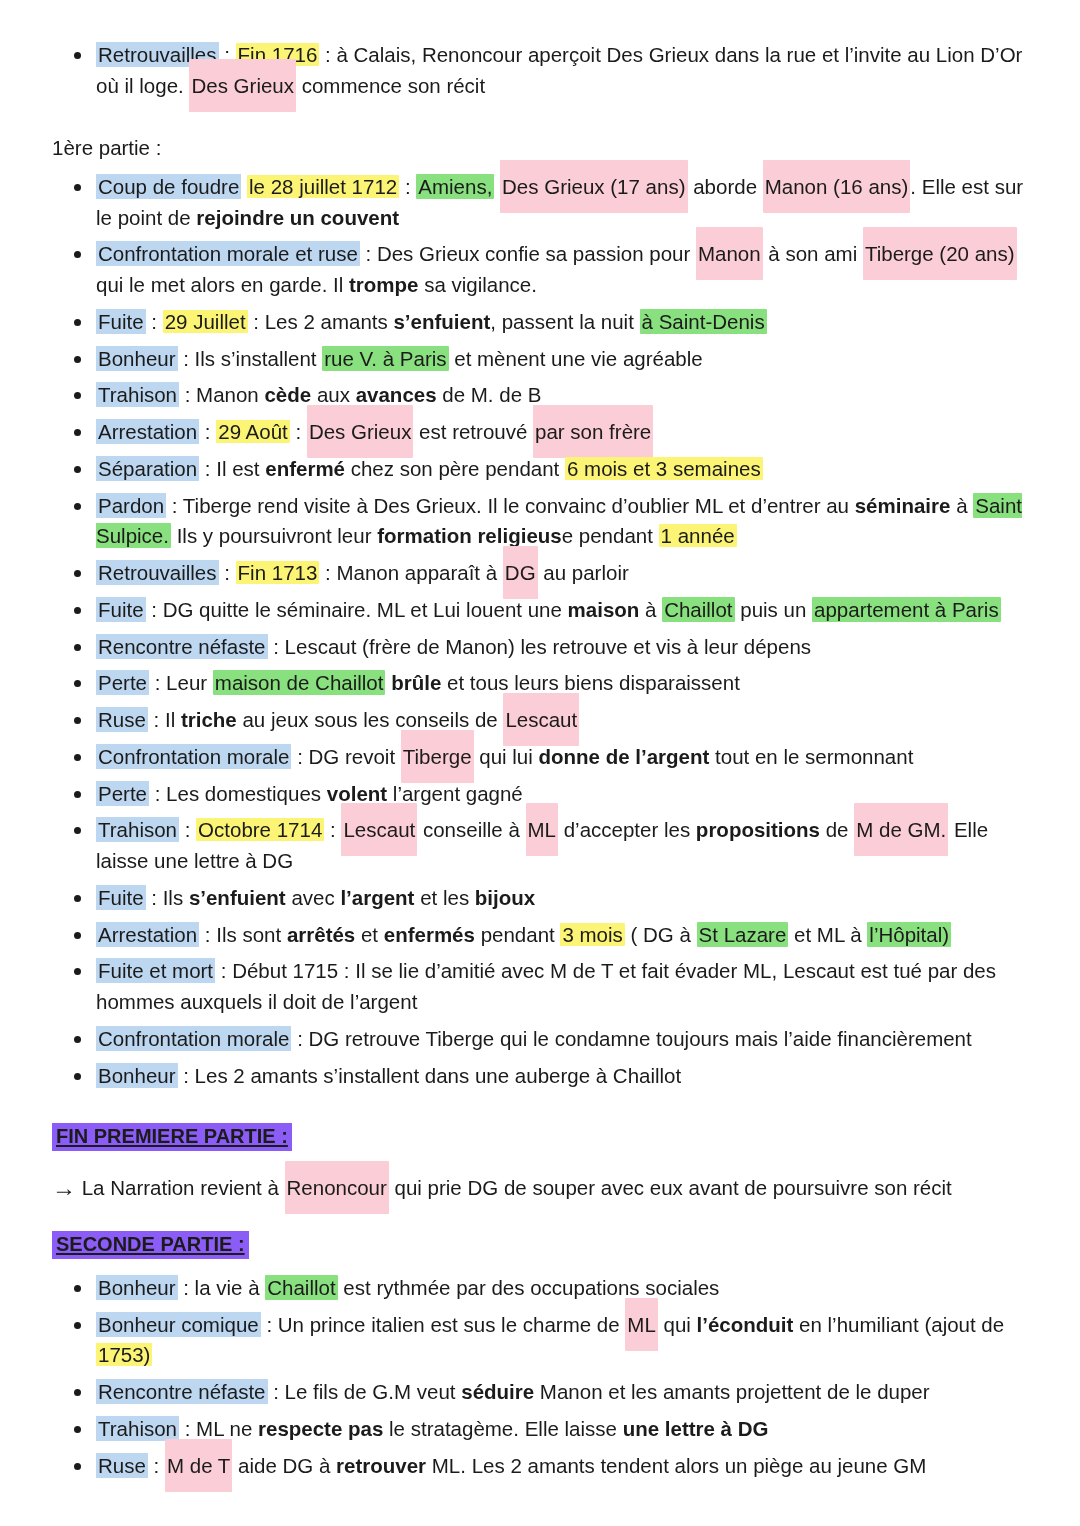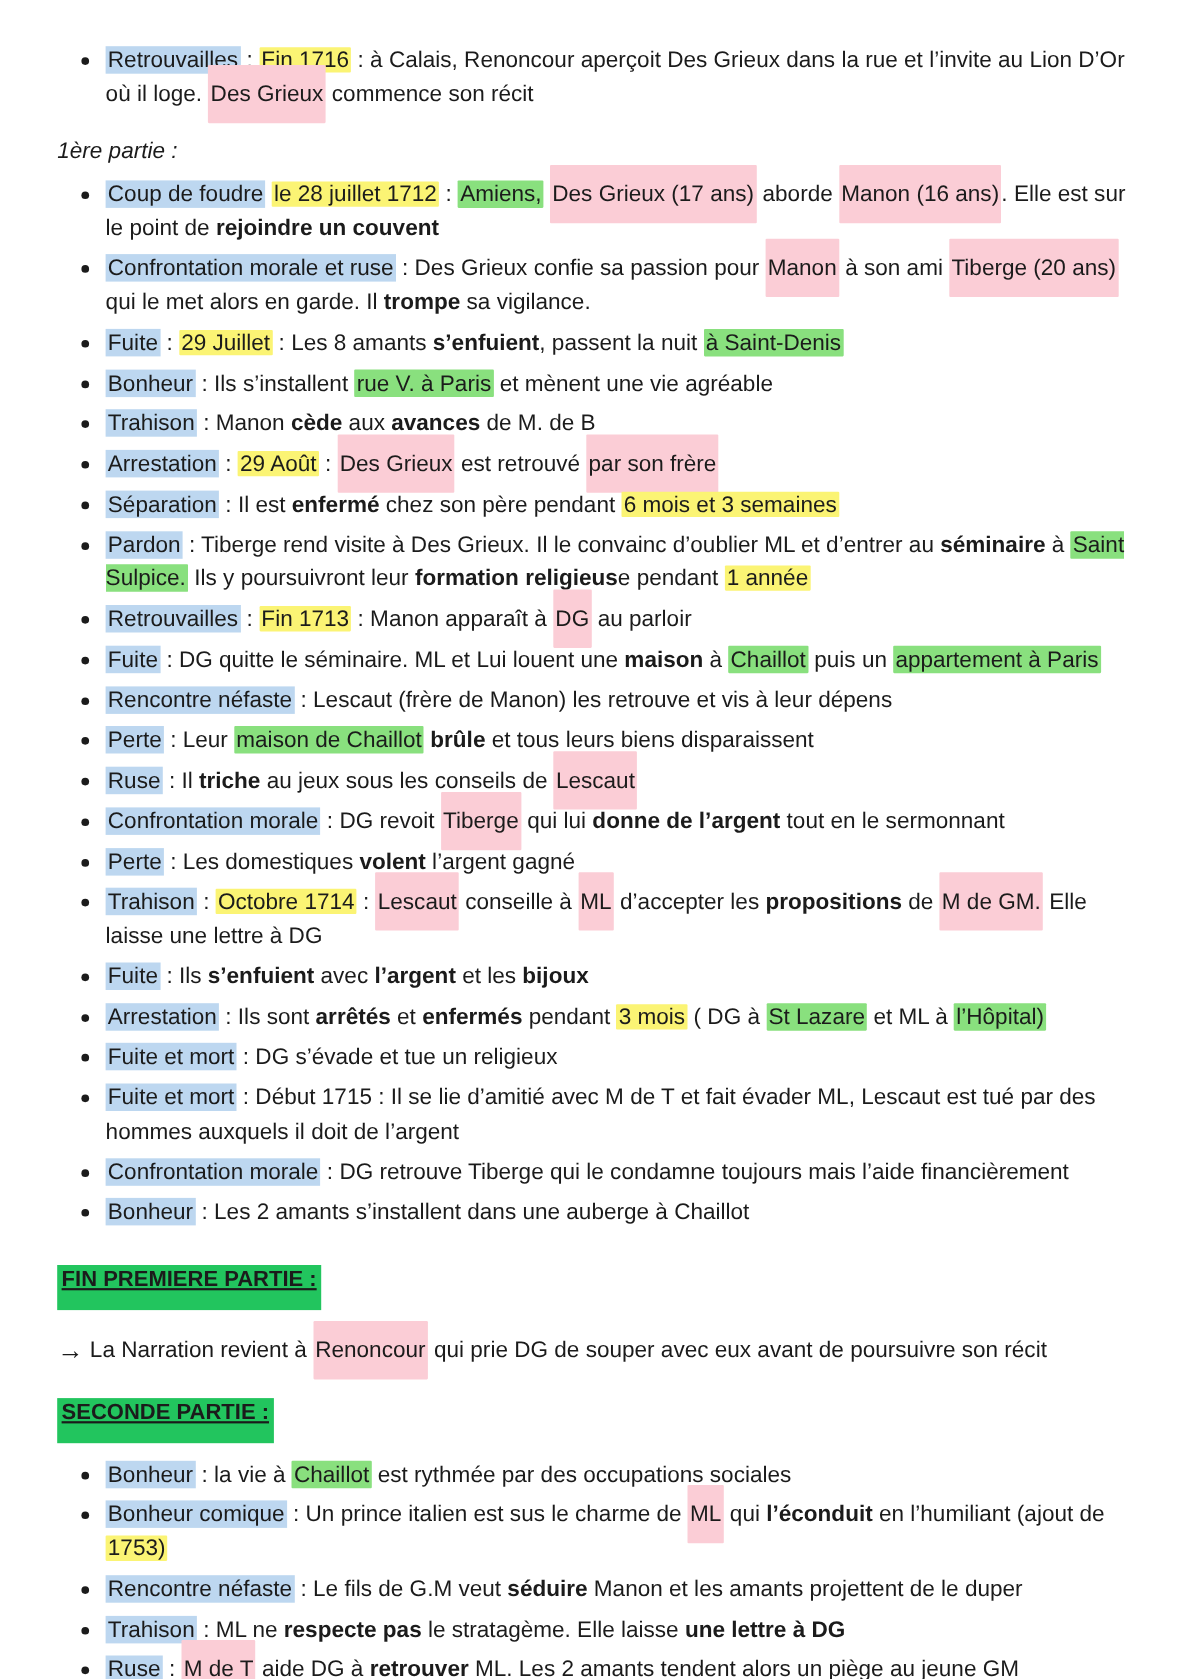--- a/index.html
+++ b/index.html
@@ -17,22 +17,21 @@
   .page {
     position: relative;
     width: 1080px;
     min-height: 1526px;
     box-sizing: border-box;
     padding: 40px 52px 30px 52px;
   }
   .para {
     font-size: 20.5px;
     line-height: 1.38;
-    margin: 22px 0 10px 0;
-    font-style: italic;
+    margin: 32px 0 10px 0;
   }
   ul.bullets {
     list-style: none;
     margin: 0;
     padding: 0;
   }
   ul.bullets > li {
     position: relative;
     padding-left: 44px;
     margin: 0 0 6px 0;
@@ -70,23 +69,23 @@
   .hl-green {
     background: #89e07e;
     padding: 1px 2px;
     border-radius: 1px;
     margin-top: 24px;
   }
   .b { font-weight: bold; }
   .section-head {
     font-size: 20px;
     font-weight: bold;
-    background: #22c55e;
+    background: #8b5cf6;
     display: inline-block;
-    padding: 2px 4px 16px 4px;
+    padding: 2px 4px 3px 4px;
     text-decoration: underline;
     text-underline-offset: 2px;
     margin: 26px 0 0 0;
   }
   .arrow-line {
     font-size: 20.5px;
     margin: 20px 0 0 0;
     line-height: 1.4;
   }
   .arrow {
@@ -101,37 +100,36 @@
 
   <ul class="bullets">
       <li><span class="hl-blue">Retrouvailles</span><span> : </span><span class="hl-yellow">Fin 1716</span><span> : à Calais, Renoncour aperçoit Des Grieux dans la rue et l’invite au Lion D’Or où il loge. </span><span class="hl-pink">Des Grieux</span><span> commence son récit</span></li>
     </ul>
 
   <div class="para">1ère partie :</div>
 
   <ul class="bullets">
       <li><span class="hl-blue">Coup de foudre</span><span> </span><span class="hl-yellow">le 28 juillet 1712</span><span> : </span><span class="hl-green">Amiens,</span><span> </span><span class="hl-pink">Des Grieux (17 ans)</span><span> aborde </span><span class="hl-pink">Manon (16 ans)</span><span>. Elle est sur le point de </span><span class="b">rejoindre un couvent</span></li>
       <li><span class="hl-blue">Confrontation morale et ruse</span><span> : Des Grieux confie sa passion pour </span><span class="hl-pink">Manon</span><span> à son ami </span><span class="hl-pink">Tiberge (20 ans)</span><span> qui le met alors en garde. Il </span><span class="b">trompe</span><span> sa vigilance.</span></li>
-      <li><span class="hl-blue">Fuite</span><span> : </span><span class="hl-yellow">29 Juillet</span><span> : Les 8 amants </span><span class="b">s’enfuient</span><span>, passent la nuit </span><span class="hl-green">à Saint-Denis</span></li>
+      <li><span class="hl-blue">Fuite</span><span> : </span><span class="hl-yellow">29 Juillet</span><span> : Les 2 amants </span><span class="b">s’enfuient</span><span>, passent la nuit </span><span class="hl-green">à Saint-Denis</span></li>
       <li><span class="hl-blue">Bonheur</span><span> : Ils s’installent </span><span class="hl-green">rue V. à Paris</span><span> et mènent une vie agréable</span></li>
       <li><span class="hl-blue">Trahison</span><span> : Manon </span><span class="b">cède</span><span> aux </span><span class="b">avances</span><span> de M. de B</span></li>
       <li><span class="hl-blue">Arrestation</span><span> : </span><span class="hl-yellow">29 Août</span><span> : </span><span class="hl-pink">Des Grieux</span><span> est retrouvé </span><span class="hl-pink">par son frère</span></li>
       <li><span class="hl-blue">Séparation</span><span> : Il est </span><span class="b">enfermé</span><span> chez son père pendant </span><span class="hl-yellow">6 mois et 3 semaines</span></li>
       <li><span class="hl-blue">Pardon</span><span> : Tiberge rend visite à Des Grieux. Il le convainc d’oublier ML et d’entrer au </span><span class="b">séminaire</span><span> à </span><span class="hl-green">Saint Sulpice.</span><span> Ils y poursuivront leur </span><span class="b">formation religieus</span><span>e pendant </span><span class="hl-yellow">1 année</span></li>
       <li><span class="hl-blue">Retrouvailles</span><span> : </span><span class="hl-yellow">Fin 1713</span><span> : Manon apparaît à </span><span class="hl-pink">DG</span><span> au parloir</span></li>
       <li><span class="hl-blue">Fuite</span><span> : DG quitte le séminaire. ML et Lui louent une </span><span class="b">maison</span><span> à </span><span class="hl-green">Chaillot</span><span> puis un </span><span class="hl-green">appartement à Paris</span></li>
       <li><span class="hl-blue">Rencontre néfaste</span><span> : Lescaut (frère de Manon) les retrouve et vis à leur dépens</span></li>
       <li><span class="hl-blue">Perte</span><span> : Leur </span><span class="hl-green">maison de Chaillot</span><span> </span><span class="b">brûle</span><span> et tous leurs biens disparaissent</span></li>
       <li><span class="hl-blue">Ruse</span><span> : Il </span><span class="b">triche</span><span> au jeux sous les conseils de </span><span class="hl-pink">Lescaut</span></li>
       <li><span class="hl-blue">Confrontation morale</span><span> : DG revoit </span><span class="hl-pink">Tiberge</span><span> qui lui </span><span class="b">donne de l’argent</span><span> tout en le sermonnant</span></li>
       <li><span class="hl-blue">Perte</span><span> : Les domestiques </span><span class="b">volent</span><span> l’argent gagné</span></li>
       <li><span class="hl-blue">Trahison</span><span> : </span><span class="hl-yellow">Octobre 1714</span><span> : </span><span class="hl-pink">Lescaut</span><span> conseille à </span><span class="hl-pink">ML</span><span> d’accepter les </span><span class="b">propositions</span><span> de </span><span class="hl-pink">M de GM.</span><span>  Elle laisse une lettre à DG</span></li>
       <li><span class="hl-blue">Fuite</span><span> : Ils </span><span class="b">s’enfuient</span><span> avec </span><span class="b">l’argent</span><span> et les </span><span class="b">bijoux</span></li>
       <li><span class="hl-blue">Arrestation</span><span> : Ils sont </span><span class="b">arrêtés</span><span>  et </span><span class="b">enfermés</span><span> pendant </span><span class="hl-yellow">3 mois</span><span> ( DG à </span><span class="hl-green">St Lazare</span><span> et ML à </span><span class="hl-green">l’Hôpital)</span></li>
-      <li><span class="hl-blue">Fuite et mort</span><span> : DG s’évade et tue un religieux</span></li>
       <li><span class="hl-blue">Fuite et mort</span><span> : Début 1715 : Il se lie d’amitié avec M de T et fait évader ML, Lescaut est tué par des hommes auxquels il doit de l’argent</span></li>
       <li><span class="hl-blue">Confrontation morale</span><span> : DG retrouve Tiberge qui le condamne toujours mais l’aide financièrement</span></li>
       <li><span class="hl-blue">Bonheur</span><span> : Les 2 amants s’installent dans une auberge à Chaillot</span></li>
     </ul>
 
   <div class="section-head">FIN PREMIERE PARTIE :</div>
 
   <div class="arrow-line">
     <span class="arrow">→</span>
     <span><span>La Narration revient à </span><span class="hl-pink">Renoncour</span><span> qui prie DG de souper avec eux avant de poursuivre son récit</span></span>

